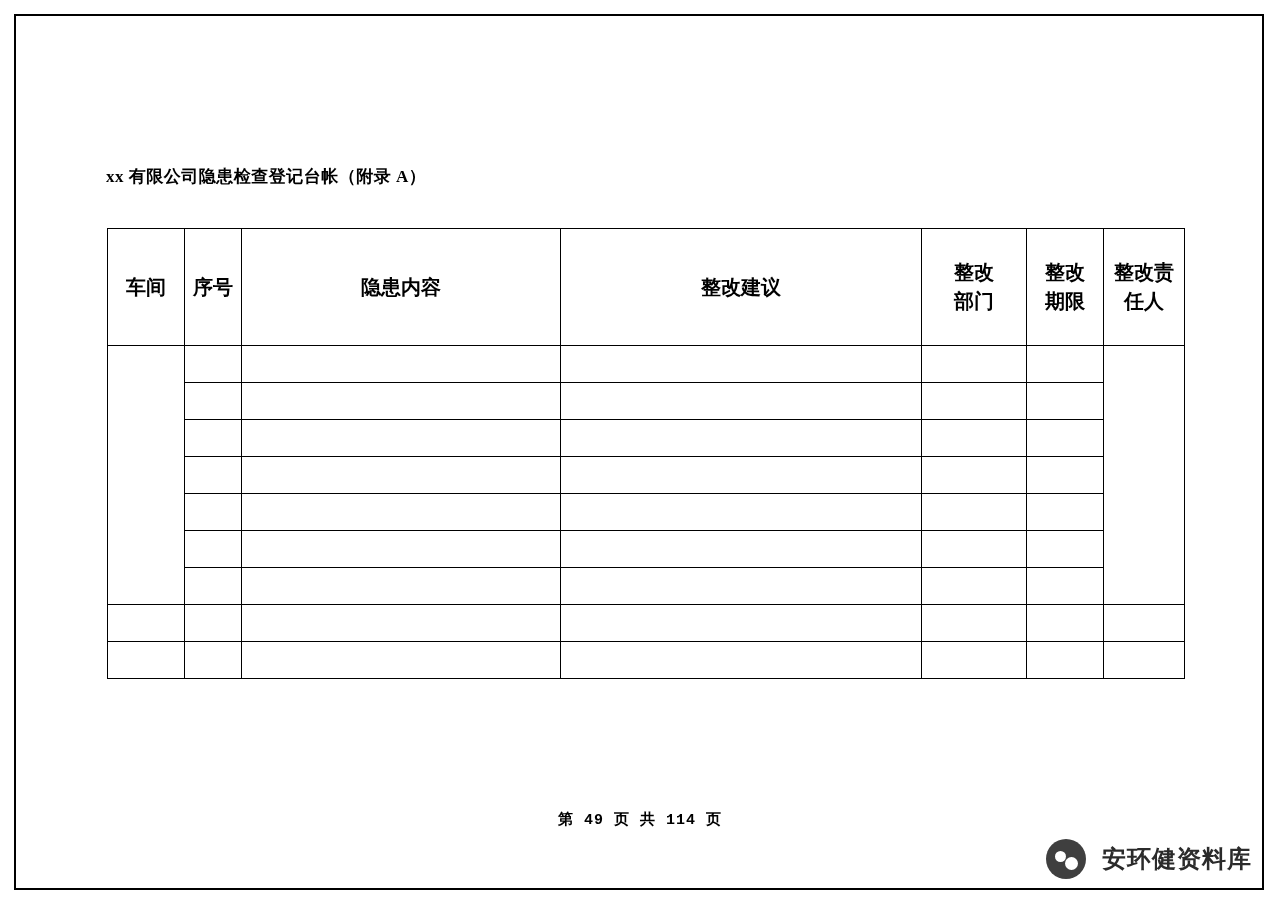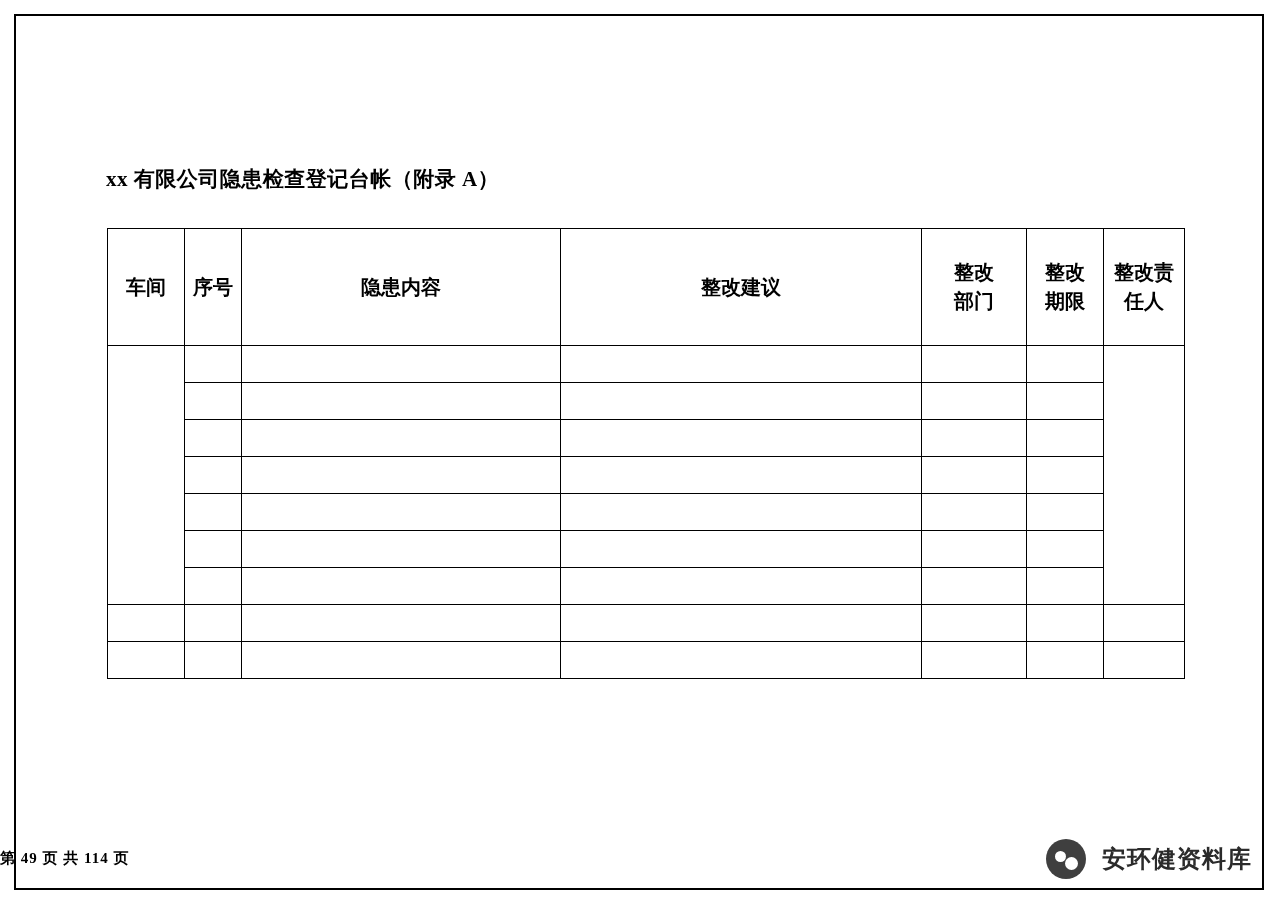--- a/index.html
+++ b/index.html
@@ -24,21 +24,21 @@
     width: 1250px;
     height: 876px;
     border: 2px solid #000000;
     box-sizing: border-box;
   }
 
   .doc-title {
     position: absolute;
     left: 106px;
     top: 165px;
-    font-size: 21px;
+    font-size: 17px;
     font-weight: bold;
     letter-spacing: 0.5px;
     white-space: nowrap;
     font-family: "Liberation Serif", "DejaVu Serif", serif;
   }
 
   .table-wrap {
     position: absolute;
     left: 107px;
     top: 228px;
@@ -74,26 +74,25 @@
   .col-dead  { width: 76px; }
   .col-resp  { width: 80px; margin-top: 8px; }
 
   .hdr-two-line { display: block; text-align: center; }
 
   .page-footer {
     position: absolute;
     left: 0;
     top: 810px;
     width: 1280px;
-    text-align: left;
+    text-align: center;
     font-size: 15px;
     font-weight: bold;
     letter-spacing: 1px;
-    font-family: Liberation Serif, serif;
-    margin-top: 39px;
+    font-family: Liberation Mono, monospace;
   }
 
   
   .watermark {
     position: absolute;
     right: 28px;
     bottom: 26px;
     display: flex;
     align-items: center;
     gap: 16px;

